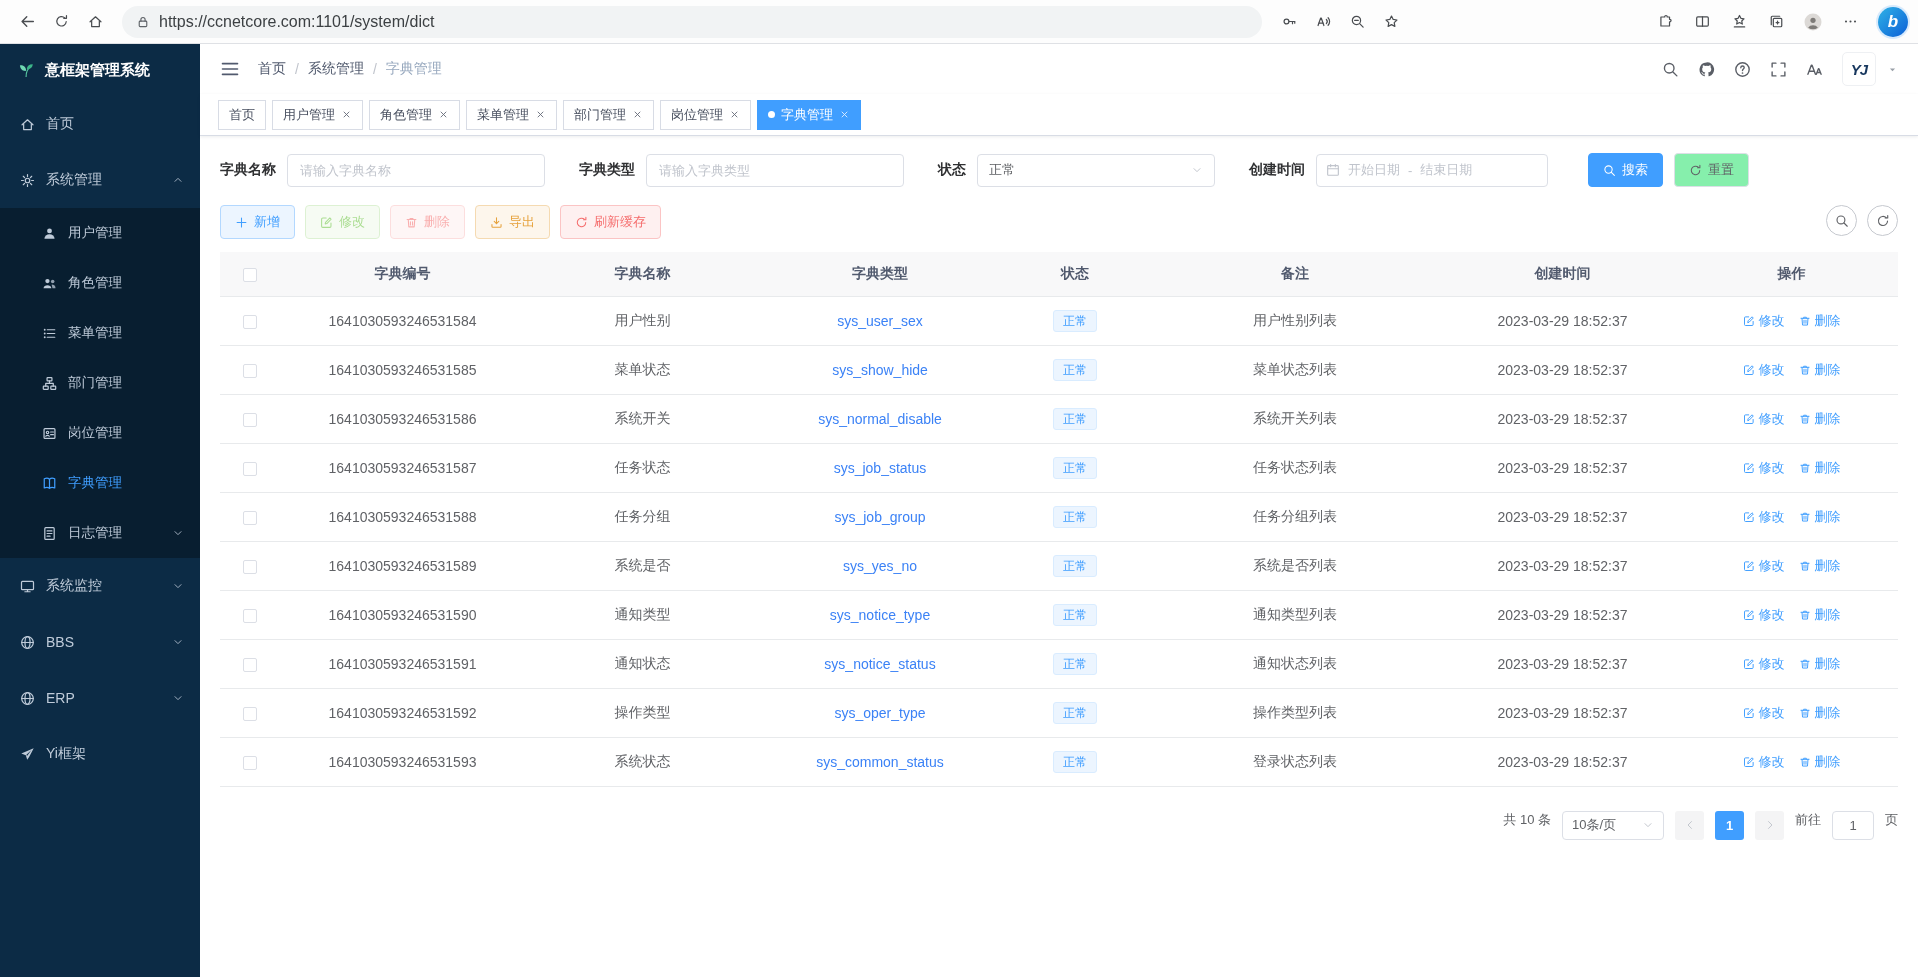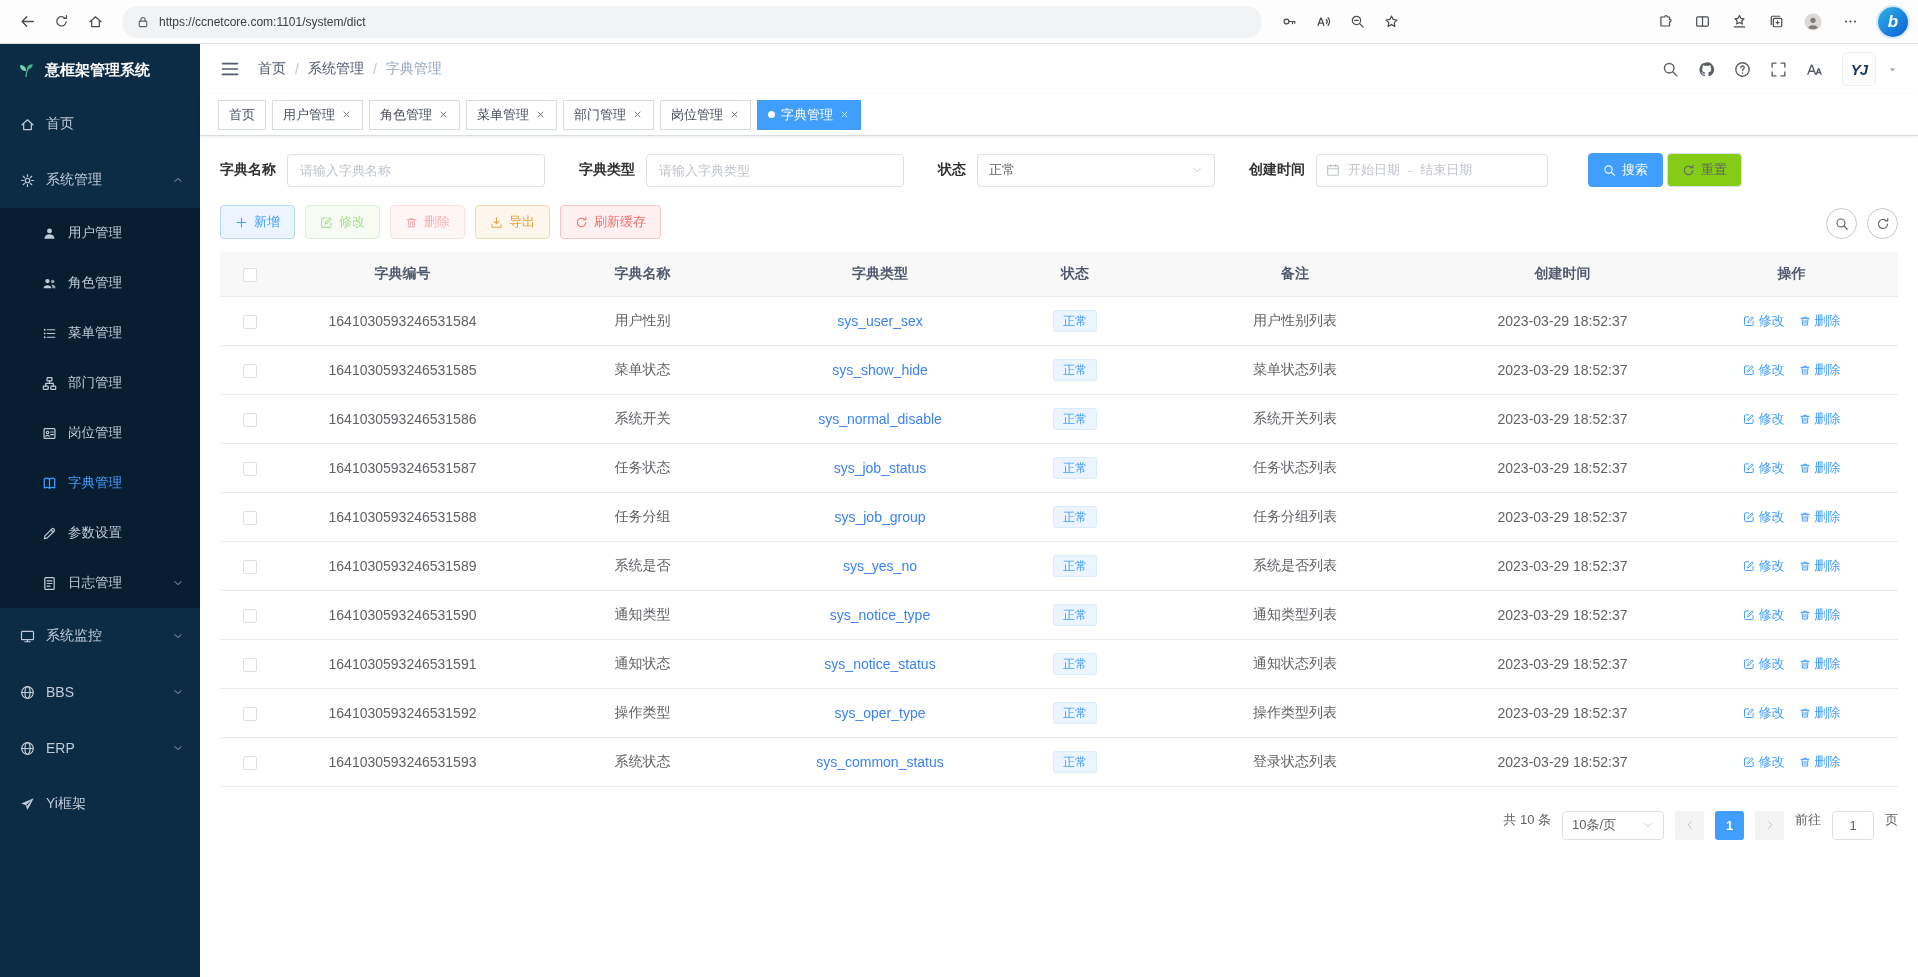--- a/index.html
+++ b/index.html
@@ -7,21 +7,21 @@
   body { font-family:"Liberation Sans","DejaVu Sans",sans-serif; font-size:14px; color:#303133; background:#fff; }
   .icon { display:inline-flex; align-items:center; justify-content:center; flex:none; }
   .icon svg { width:100%; height:100%; display:block; }.i12{width:12px;height:12px}.i13{width:13px;height:13px}
   .i14{width:14px;height:14px}.i15{width:15px;height:15px}.i17{width:17px;height:17px}.i20{width:20px;height:20px}
   button { background:none; border:none; font-family:inherit; cursor:pointer; }
 
   
   .browser { height:44px; background:#fdfdfd; border-bottom:1px solid #dfe1e5; display:flex; align-items:center; padding:0 10px; }
   .nav-btn { width:34px; height:34px; border-radius:6px; display:flex; align-items:center; justify-content:center; color:#4a4d51; flex:none; }
   .url-bar { width:1140px; height:32px; margin:0 10px; background:#f1f3f4; border-radius:16px; display:flex; align-items:center; padding:0 14px; gap:9px; flex:none; }
-  .url-text { font-size:12px; color:#3c4043; white-space:nowrap; }
+  .url-text { font-size:16px; color:#3c4043; white-space:nowrap; }
   .brw-right { margin-left:auto; display:flex; align-items:center; gap:3px; }
   .copilot { width:30px; height:30px; border-radius:50%; background:linear-gradient(135deg,#30b2e6,#0b5fd7); color:#fff; display:flex; align-items:center; justify-content:center; font-weight:bold; font-style:italic; font-size:17px; margin-left:8px; box-shadow:0 0 0 2px #d8eafc; }
 
   
   .app { display:flex; height:933px; }
   .sidebar { width:200px; background:#0c2b45; flex:none; overflow:hidden; }
   .logo-row { height:52px; display:flex; align-items:center; gap:10px; padding-left:18px; }
   .logo-title { color:#fff; font-size:15px; font-weight:bold; white-space:nowrap; }
   .menu-item { height:56px; display:flex; align-items:center; gap:11px; padding:0 16px 0 20px; color:#bfcbd9; font-size:14px; cursor:pointer; white-space:nowrap; }
   .mi-icon { width:15px; height:15px; }
@@ -57,24 +57,24 @@
   .filter-row { display:flex; align-items:center; margin-bottom:18px; }
   .f-group { display:flex; align-items:center; margin-right:34px; }
   .f-label { font-weight:bold; color:#303133; margin-right:11px; white-space:nowrap; }
   .f-input { width:258px; height:33px; border:1px solid #dcdfe6; border-radius:4px; padding:0 12px; font-size:13px; color:#606266; outline:none; font-family:inherit; }
   .f-input::placeholder { color:#c0c4cc; }
   .f-select { width:238px; height:33px; border:1px solid #dcdfe6; border-radius:4px; display:flex; align-items:center; justify-content:space-between; padding:0 11px; color:#606266; font-size:13px; cursor:pointer; }
   .sel-caret { color:#c0c4cc; }
   .f-date { width:232px; height:33px; border:1px solid #dcdfe6; border-radius:4px; display:flex; align-items:center; gap:8px; padding:0 9px; color:#c0c4cc; font-size:13px; cursor:pointer; white-space:nowrap; }
   .btn { height:33px; border-radius:4px; display:inline-flex; align-items:center; gap:6px; padding:16px 14px; font-size:13px; border:1px solid transparent; white-space:nowrap; }
   .btn-primary { background:#409eff; color:#fff; border-color:#409eff; }
-  .btn-default { background:#84cc16; color:#606266; border-color:#dcdfe6; margin-left:4px; }
+  .btn-default { background:#86efac; color:#606266; border-color:#dcdfe6; margin-left:11px; }
   .btn-primary.srch { margin-left:6px; }
 
-  .toolbar { display:flex; align-items:flex-end; gap:10px; margin-bottom:13px; }
+  .toolbar { display:flex; align-items:flex-start; gap:10px; margin-bottom:13px; }
   .btn-plain-primary { background:#ecf5ff; color:#409eff; border-color:#b3d8ff; }
   .btn-plain-success { background:#f0f9eb; color:#67c23a; border-color:#c2e7b0; }
   .btn-plain-danger  { background:#fef0f0; color:#f56c6c; border-color:#fbc4c4; }
   .btn-plain-warning { background:#fdf6ec; color:#e6a23c; border-color:#f5dab1; }
   .btn.disabled { opacity:.55; cursor:not-allowed; }
   .toolbar-right { margin-left:auto; display:flex; gap:10px; }
   .circle-btn { width:31px; height:31px; border-radius:50%; border:1px solid #c6c9cf; background:#fff; display:flex; align-items:center; justify-content:center; color:#606266; }
 
   table { width:100%; border-collapse:collapse; table-layout:fixed; }
   thead th { background:#f8f8f9; height:44px; font-weight:bold; color:#515a6e; font-size:14px; text-align:center; border-bottom:1px solid #e8eaec; }
@@ -312,29 +312,20 @@
               <svg viewBox="0 0 16 16" fill="none" xmlns="http://www.w3.org/2000/svg">
                 <path d="M8 3.3C6.7 2.2 4.4 2.1 2.4 2.9v9.8c2-.8 4.3-.7 5.6.4 1.3-1.1 3.6-1.2 5.6-.4V2.9c-2-.8-4.3-.7-5.6.4z" stroke="currentColor" stroke-width="1.3" stroke-linecap="round" stroke-linejoin="round"></path>
                 <path d="M8 3.5v9.3" stroke="currentColor" stroke-width="1.3" stroke-linecap="round" stroke-linejoin="round"></path>
               </svg>
             </span>
             <span class="mi-label">字典管理</span>
           </div>
           <div class="menu-item">
             <span class="icon mi-icon">
               <svg viewBox="0 0 16 16" fill="none" xmlns="http://www.w3.org/2000/svg">
-                <path d="m2.6 13.4.5-2.8 7.6-7.6a1.2 1.2 0 0 1 1.7 0l.6.6a1.2 1.2 0 0 1 0 1.7l-7.6 7.6z" stroke="currentColor" stroke-width="1.3" stroke-linecap="round" stroke-linejoin="round"></path>
-                <path d="m9.6 4.1 2.3 2.3" stroke="currentColor" stroke-width="1.3" stroke-linecap="round" stroke-linejoin="round"></path>
-              </svg>
-            </span>
-            <span class="mi-label">参数设置</span>
-          </div>
-          <div class="menu-item">
-            <span class="icon mi-icon">
-              <svg viewBox="0 0 16 16" fill="none" xmlns="http://www.w3.org/2000/svg">
                 <rect x="3" y="1.8" width="10" height="12.4" rx="1" stroke="currentColor" stroke-width="1.3" stroke-linecap="round" stroke-linejoin="round"></rect>
                 <path d="M5.4 5.2h5.2M5.4 8h5.2M5.4 10.8h3.2" stroke="currentColor" stroke-width="1.3" stroke-linecap="round" stroke-linejoin="round"></path>
               </svg>
             </span>
             <span class="mi-label">日志管理</span>
             <span class="icon mi-arrow">
               <svg viewBox="0 0 16 16" fill="none" xmlns="http://www.w3.org/2000/svg">
                 <path d="m4 6.2 4 4 4-4" stroke="currentColor" stroke-width="1.3" stroke-linecap="round" stroke-linejoin="round"></path>
               </svg>
             </span>

